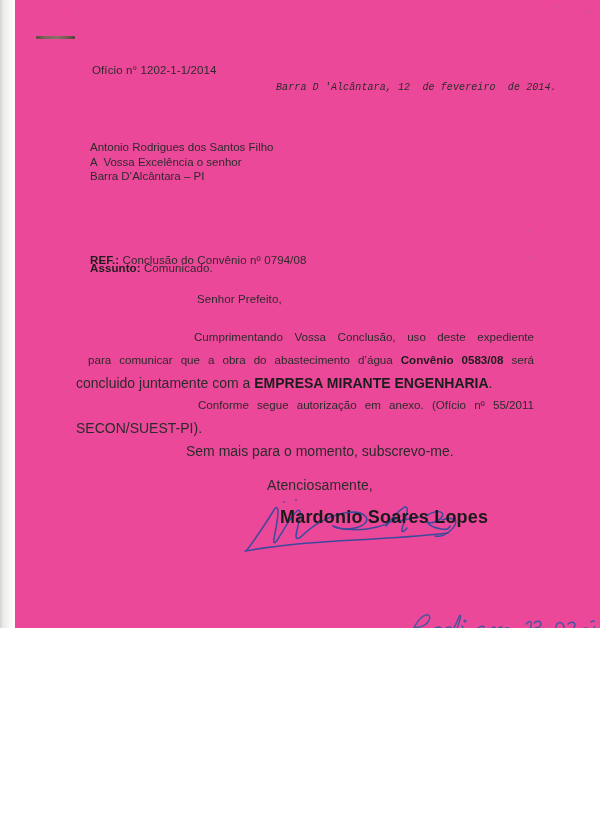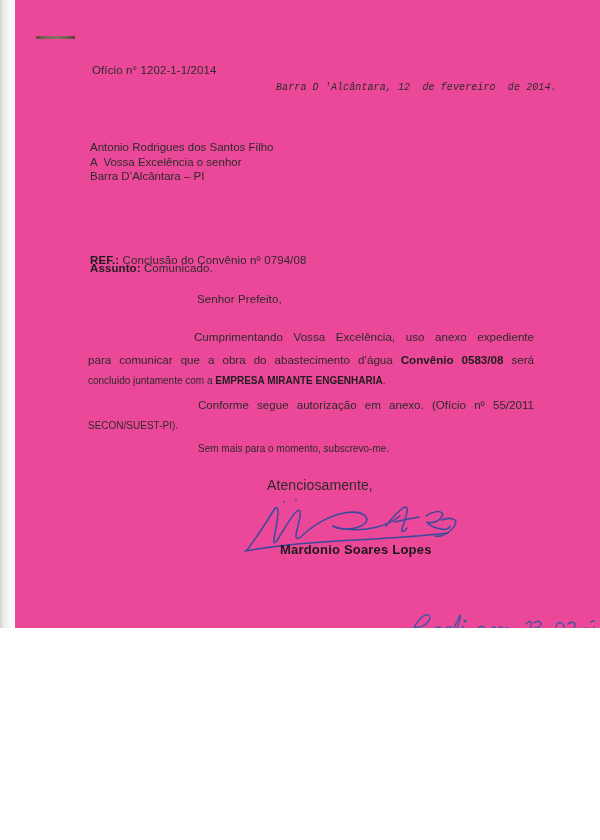--- a/index.html
+++ b/index.html
@@ -72,23 +72,23 @@
   #addr-block div { color: #2b2b2b; font-size: 11.5px; white-space: pre; }
 
   #assunto-line { left: 90px; top: 231px; margin-top: 31px; }
   #ref-line { left: 90px; top: 254px; }
 
   #greeting { left: 197px; top: 293px; }
 
   
   .bodyline {
     position: absolute;
-    left: 88px;
+    left: 76px;
     width: 446px;
-    font-size: 10px;
+    font-size: 14px;
     color: #2b2b2b;
     white-space: pre;
   }
   .just {
     position: absolute;
     left: 88px;
     width: 446px;
     font-size: 11.6px;
     color: #2b2b2b;
     text-align: justify;
@@ -98,22 +98,22 @@
   #p1-l1 { top: 330px; }
   #p1-l2 { top: 353px; }
   #p1-l3 { top: 375px; }
   #p2-l1 { top: 398px; }
   #p2-l2 { top: 420px; }
   #p3-l1 { top: 443px; }
   #closing { left: 267px; top: 477px; font-size: 14px; }
 
   #sign-name {
     position: absolute;
-    left: 280px; top: 542px;
-    font-size: 13px;
+    left: 280px; top: 507px;
+    font-size: 18px;
     font-weight: bold;
     color: #1a1a1a;
     letter-spacing: 0.2px;
     white-space: pre;
   }
   #signature-ink {
     position: absolute;
     left: 243px; top: 498px;
     width: 215px; height: 55px;
   }
@@ -149,21 +149,21 @@
     <div>A  Vossa Excelência o senhor</div>
     <div>Barra D’Alcântara – PI</div>
   </div>
 
   <div class="t" id="assunto-line"><span class="b">Assunto:</span><span> Comunicado.</span></div>
 
   <div class="t" id="ref-line"><span class="b">REF.:</span><span> Conclusão do Convênio nº 0794/08</span></div>
 
   <div class="t" id="greeting">Senhor Prefeito,</div>
 
-  <div class="just" id="p1-l1"><span style="display:inline-block;width:106px;"></span><span>Cumprimentando Vossa Excelência, uso anexo expediente</span></div>
+  <div class="just" id="p1-l1"><span style="display:inline-block;width:106px;"></span><span>Cumprimentando Vossa Conclusão, uso deste expediente</span></div>
 
   <div class="just" id="p1-l2"><span>para comunicar que a obra do abastecimento d’água </span><span class="b">Convênio 0583/08</span><span> será</span></div>
 
   <div class="bodyline" id="p1-l3"><span>concluido juntamente com a </span><span class="b">EMPRESA MIRANTE ENGENHARIA</span><span>.</span></div>
 
   <div class="just" id="p2-l1"><span style="display:inline-block;width:110px;"></span><span>Conforme segue autorização em anexo. (Ofício nº 55/2011</span></div>
 
   <div class="bodyline" id="p3-l1"><span style="display:inline-block;width:110px;"></span><span>Sem mais para o momento, subscrevo-me.</span></div>
 
   <div class="bodyline" id="p2-l2">SECON/SUEST-PI).</div>

